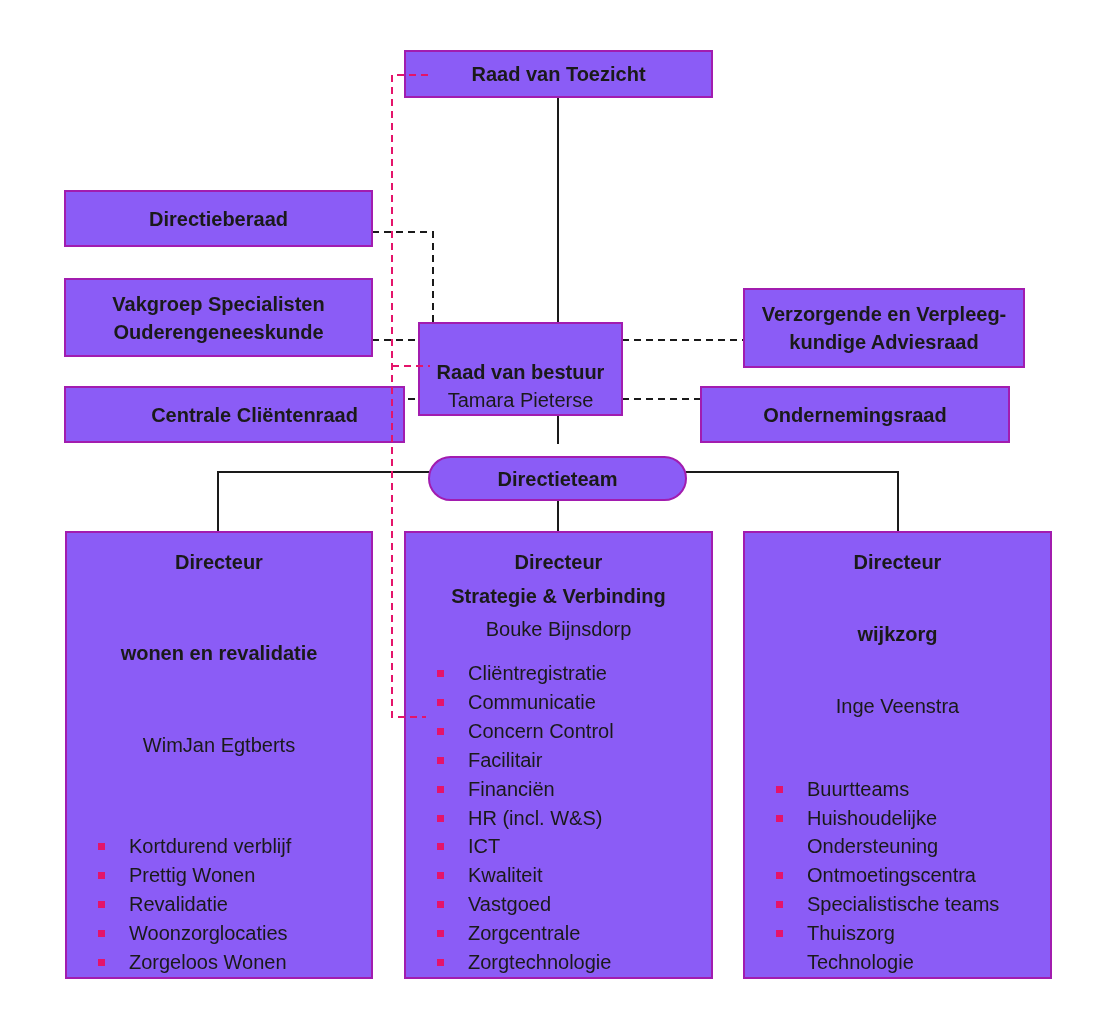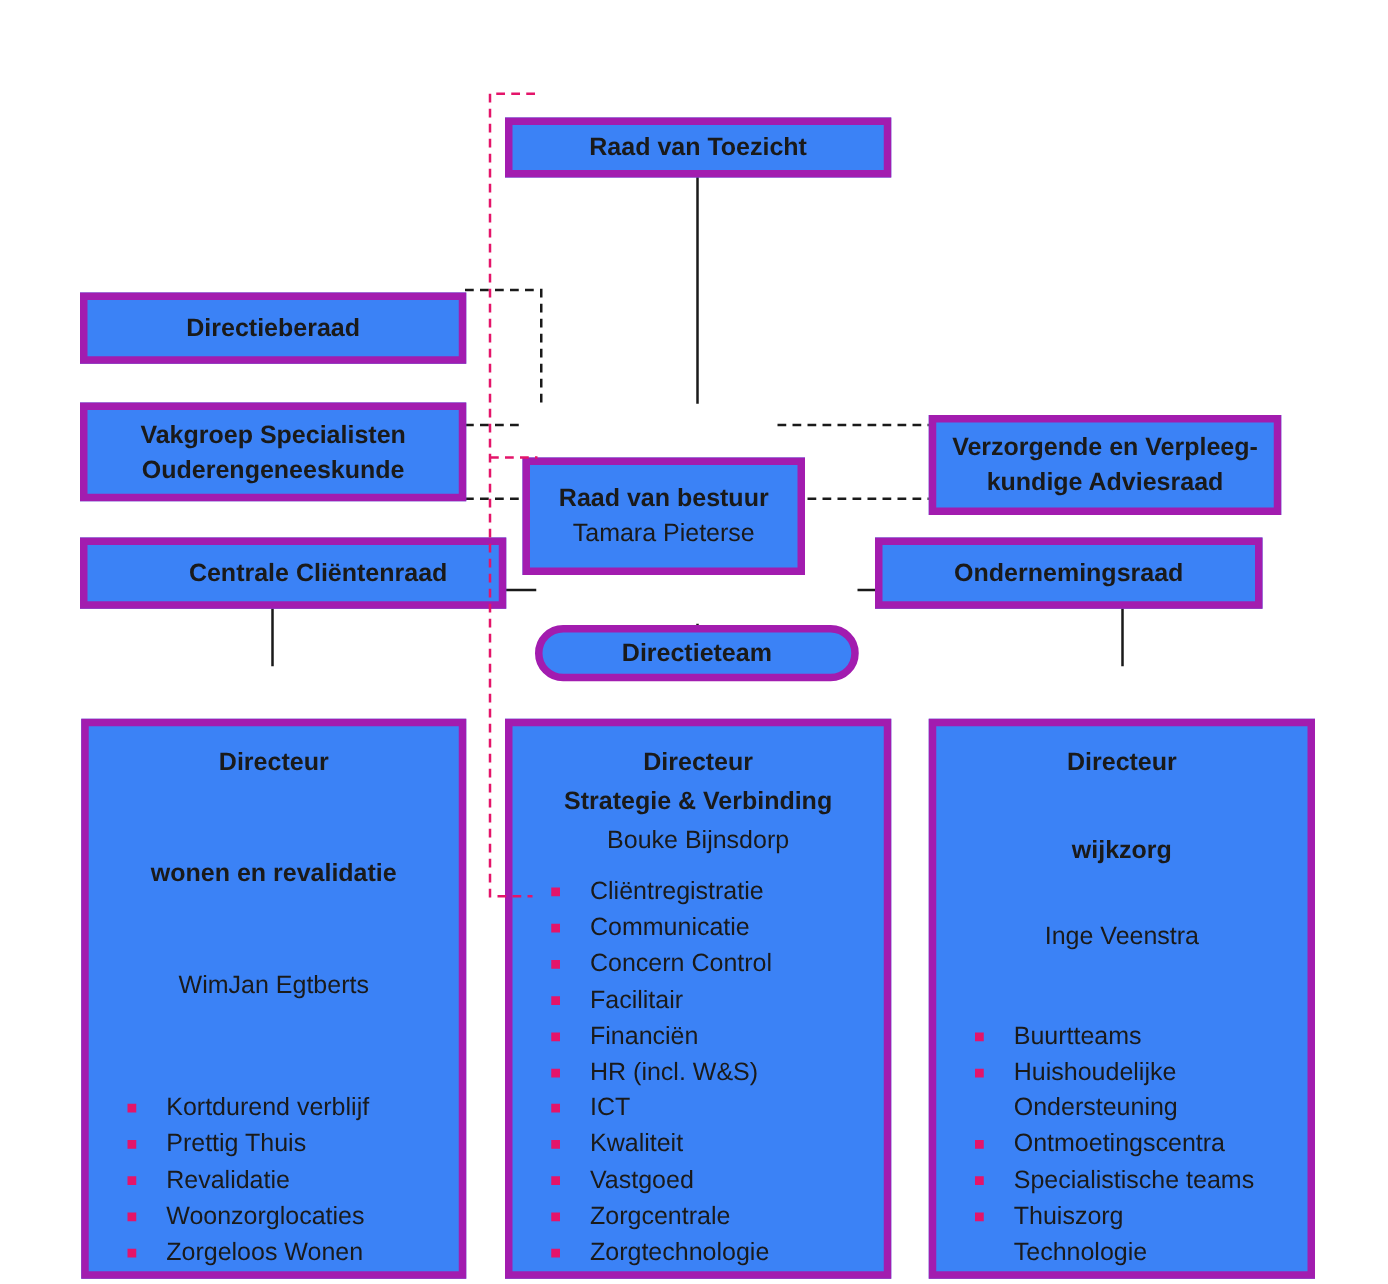--- a/index.html
+++ b/index.html
@@ -12,31 +12,30 @@
       font-family: "Liberation Sans", sans-serif;
       color: #1a1a1a;
     }
     svg.layer { position: absolute; left: 0; top: 0; width: 1110px; height: 1027px; }
     svg.under { z-index: 1; }
     svg.over { z-index: 3; pointer-events: none; }
 
     .box {
       position: absolute;
       box-sizing: border-box;
-      background: #3b82f6;
-      border: 6px solid #a21caf;
+      background: #8b5cf6;
+      border: 2px solid #a21caf;
       z-index: 2;
       display: flex;
       flex-direction: column;
       align-items: center;
       justify-content: center;
       text-align: center;
       font-size: 20px;
       line-height: 28px;
-      margin-top: 44px;
     }
     .bold { font-weight: bold; }
     .pill { border-radius: 30px; }
 
     .director {
       justify-content: space-between;
       padding-top: 15px;
     }
     .director .line { line-height: 29.5px; }
     .units {
@@ -92,21 +91,21 @@
     <span>Directieberaad</span>
   </div>
   <div class="box bold" style="left:64px; top:278px; width:309px; height:79px;">
     <span>Vakgroep Specialisten</span>
     <span>Ouderengeneeskunde</span>
   </div>
   <div class="box bold" style="left:64px; top:386px; width:341px; height:57px;padding-left:40px;">
     <span>Centrale Cliëntenraad</span>
   </div>
 
-  <div class="box" style="left:418px; top:322px; width:226px; height:94px;">
+  <div class="box" style="left:418px; top:322px; width:205px; height:94px;justify-content:flex-end;">
     <span class="bold">Raad van bestuur</span>
     <span>Tamara Pieterse</span>
   </div>
 
   <div class="box bold" style="left:743px; top:288px; width:282px; height:80px;">
     <span>Verzorgende en Verpleeg-</span>
     <span>kundige Adviesraad</span>
   </div>
   <div class="box bold" style="left:700px; top:386px; width:310px; height:57px;">
     <span>Ondernemingsraad</span>
@@ -115,21 +114,21 @@
   <div class="box bold pill" style="left:428px; top:456px; width:259px; height:45px;">
     <span>Directieteam</span>
   </div>
 
   <div class="box director" style="left:65px; top:531px; width:308px; height:448px;">
     <span class="line bold">Directeur</span>
     <span class="line bold">wonen en revalidatie</span>
     <span class="line">WimJan Egtberts</span>
     <ul class="units">
       <li><span class="bullet"></span><span>Kortdurend verblijf</span></li>
-      <li><span class="bullet"></span><span>Prettig Thuis</span></li>
+      <li><span class="bullet"></span><span>Prettig Wonen</span></li>
       <li><span class="bullet"></span><span>Revalidatie</span></li>
       <li><span class="bullet"></span><span>Woonzorglocaties</span></li>
       <li><span class="bullet"></span><span>Zorgeloos Wonen</span></li>
     </ul>
   </div>
 
   <div class="box director" style="left:404px; top:531px; width:309px; height:448px;">
     <span class="line bold">Directeur</span>
     <span class="line bold">Strategie &amp; Verbinding</span>
     <span class="line">Bouke Bijnsdorp</span>

